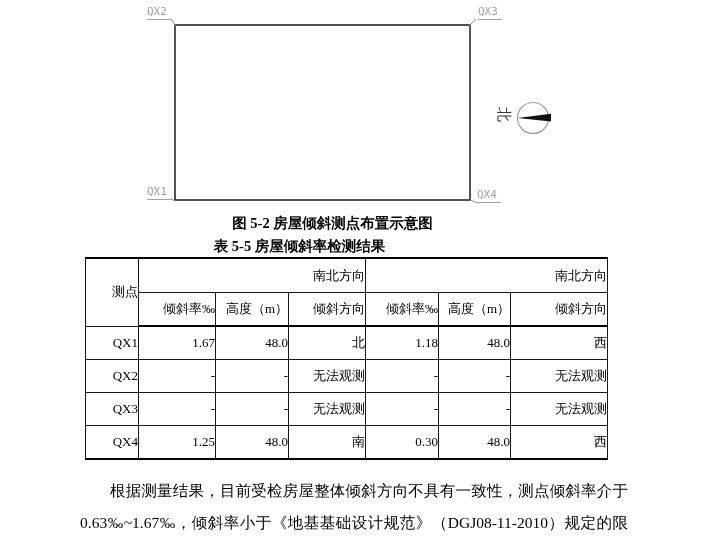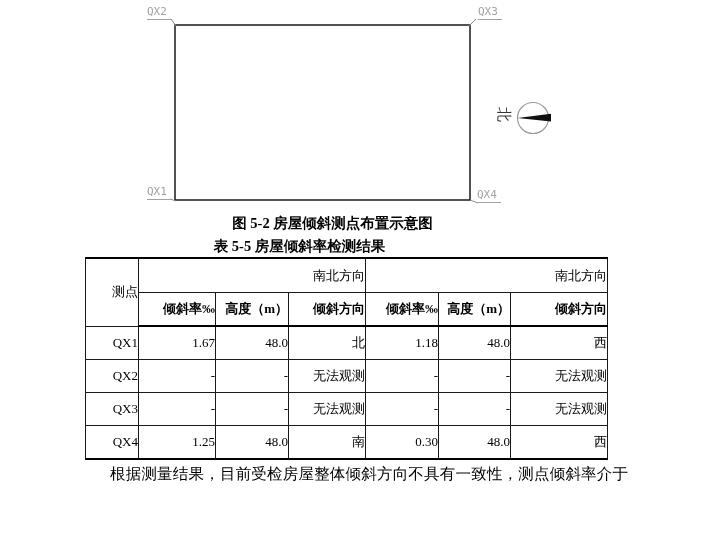--- a/index.html
+++ b/index.html
@@ -34,31 +34,31 @@
     position:absolute;left:85px;top:257px;width:522px;
     border-collapse:collapse;table-layout:fixed;
     font-size:13px;color:#000;
     border-top:2.5px solid #000;border-bottom:2.5px solid #000;
   }
   table.results td{
     border:1px solid #1a1a1a;text-align:right;vertical-align:middle;
     padding:0;font-weight:normal;
   }
   tr.hrow1 td{height:33px;}
-  tr.hrow2 td{height:32px;border-bottom:2.5px solid #000;font-weight:bold;}
+  tr.hrow2 td{height:32px;border-bottom:2.5px solid #000;}
   td.point-head{border-bottom:2.5px solid #000;}
   tr.drow td{height:32px;}
   
   .paragraph{
     position:absolute;left:80px;top:458px;width:548px;
     font-size:15.5px;line-height:32px;color:#000;
   }
   .para-line{white-space:nowrap;}
   .para-line.fill{text-align:justify;text-align-last:justify;white-space:normal;height:32px;overflow:hidden;}
-  .para-line.indent{text-indent:30px;}
+  .para-line.indent{text-indent:30px;margin-top:17px;}
 </style>
 </head>
 <body>
 
 <div class="page">
 
   <div>
     <svg class="diagram-svg" width="705" height="245" viewBox="0 0 705 245">
 
       <rect x="175" y="25" width="295" height="175" fill="none" stroke="#1a1a1a" stroke-width="1.5"></rect>
@@ -139,15 +139,16 @@
         <td>南</td>
         <td>0.30</td>
         <td>48.0</td>
         <td>西</td>
       </tr>
     </tbody>
   </table>
 
   <div class="paragraph">
     <div class="para-line indent fill">根据测量结果，目前受检房屋整体倾斜方向不具有一致性，测点倾斜率介于</div>
+    <div class="para-line fill">0.63‰~1.67‰，倾斜率小于《地基基础设计规范》（DGJ08-11-2010）规定的限</div>
   </div>
 
 </div>
 
 </body></html>

